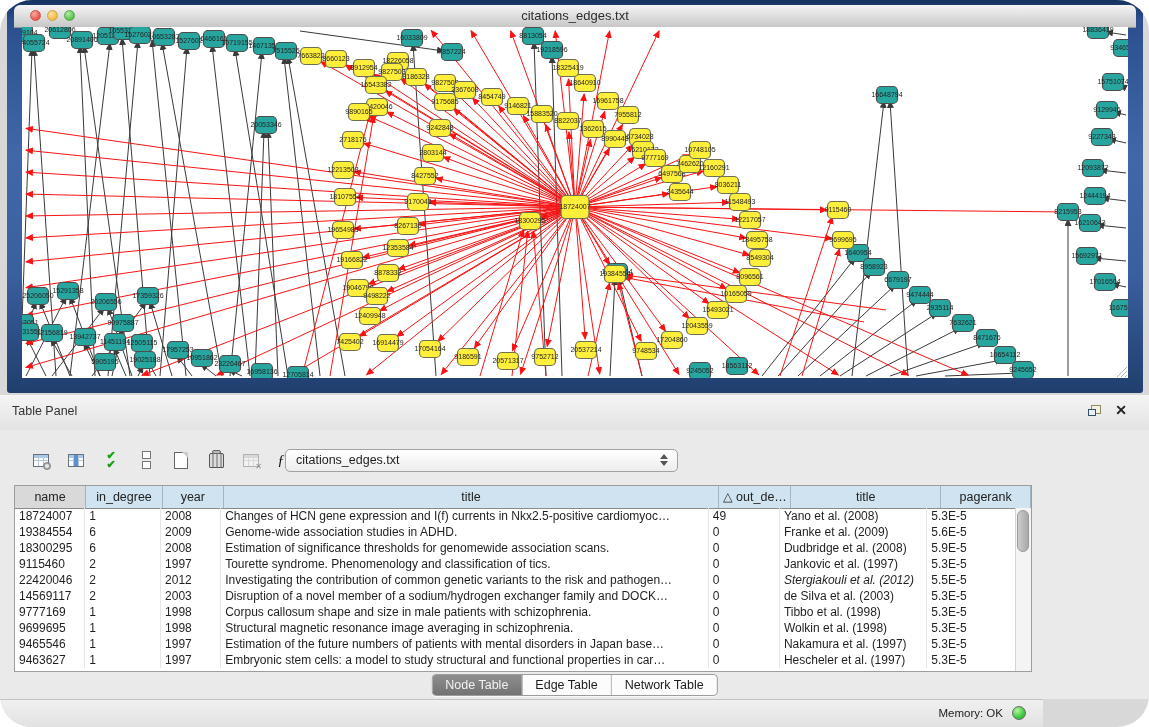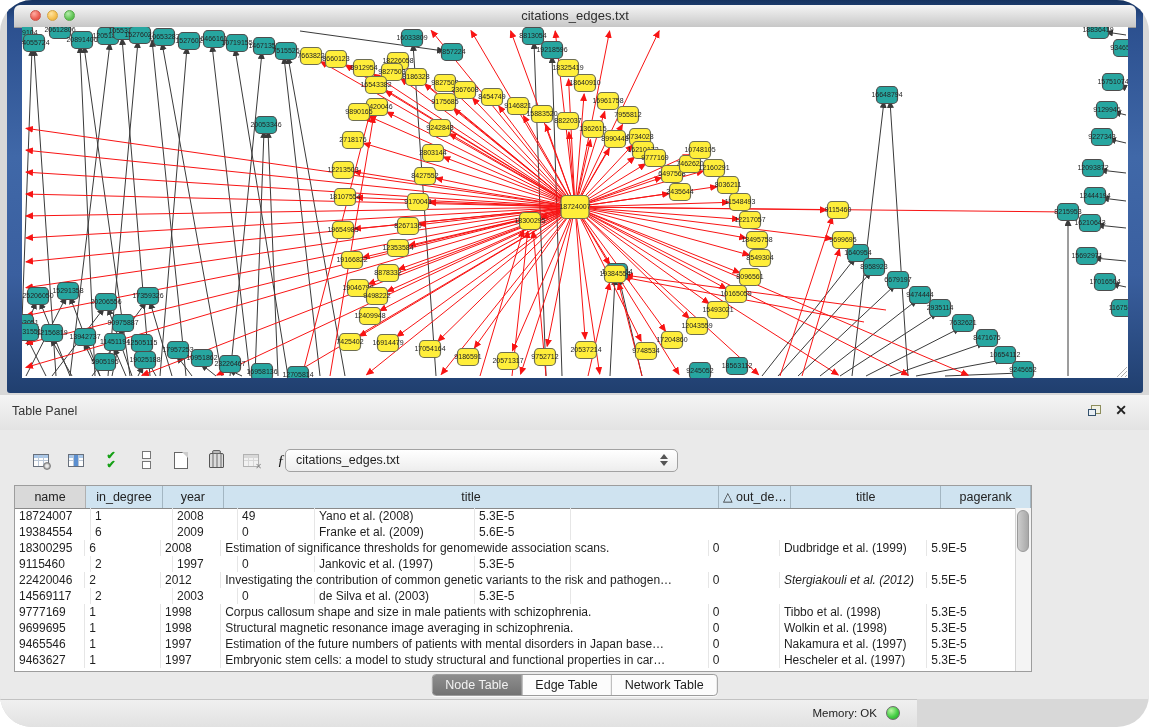--- a/index.html
+++ b/index.html
@@ -90,21 +90,21 @@
 
   
   .tabbar{position:absolute;left:50%;top:674px;transform:translateX(-50%);display:flex;height:20px;
     border:1px solid #9c9c9c;border-radius:4px;overflow:hidden;background:#fcfcfc;
     box-shadow:0 1px 0 rgba(255,255,255,.7);}
   .tab{padding:0 13px;font-size:12.5px;line-height:20px;color:#1c1c1c;border-left:1px solid #b3b3b3;}
   .tab:first-child{border-left:none;}
   .tab.sel{background:linear-gradient(#8e8e8e,#737373);color:#f2f2f2;}
 
   
-  .statusbar{position:absolute;left:0;top:699px;width:917px;height:28px;
+  .statusbar{position:absolute;left:0;top:699px;width:1043px;height:28px;
     background:linear-gradient(#f0f0f0,#e1e1e1);border-top:1px solid #c2c2c2;}
   .mem-label{position:absolute;right:40px;top:7px;font-size:11.5px;color:#222;}
   .mem-dot{position:absolute;right:17px;top:6px;width:14px;height:14px;border-radius:50%;box-sizing:border-box;
     background:radial-gradient(circle at 35% 30%,#b9f5a2,#44ce44 55%,#2a9e2a);border:1px solid #6b6b6b;}
 </style>
 </head>
 <body>
 
 <div id="root">
 
@@ -888,62 +888,66 @@
         <div class="th" style="width: 530px;">title</div>
         <div class="th" style="width: 77px;">△ out_de…</div>
         <div class="th" style="width: 160px;">title</div>
         <div class="th" style="width: 96px;">pagerank</div>
       </div>
     <div class="tbody" id="tbody">
         <div class="tr">
           <div class="td" style="width: 76px;">18724007</div>
           <div class="td" style="width: 82px;">1</div>
           <div class="td" style="width: 65px;">2008</div>
+          <div class="td" style="width: 530px;">Changes of HCN gene expression and I(f) currents in Nkx2.5-positive cardiomyoc…</div>
           <div class="td" style="width: 77px;">49</div>
           <div class="td" style="width: 160px;">Yano et al. (2008)</div>
           <div class="td" style="width: 96px;">5.3E-5</div>
         </div>
         <div class="tr">
           <div class="td" style="width: 76px;">19384554</div>
           <div class="td" style="width: 82px;">6</div>
           <div class="td" style="width: 65px;">2009</div>
+          <div class="td" style="width: 530px;">Genome-wide association studies in ADHD.</div>
           <div class="td" style="width: 77px;">0</div>
           <div class="td" style="width: 160px;">Franke et al. (2009)</div>
           <div class="td" style="width: 96px;">5.6E-5</div>
         </div>
         <div class="tr">
           <div class="td" style="width: 76px;">18300295</div>
           <div class="td" style="width: 82px;">6</div>
           <div class="td" style="width: 65px;">2008</div>
           <div class="td" style="width: 530px;">Estimation of significance thresholds for genomewide association scans.</div>
           <div class="td" style="width: 77px;">0</div>
-          <div class="td" style="width: 160px;">Dudbridge et al. (1999)</div>
+          <div class="td" style="width: 160px;">Dudbridge et al. (2008)</div>
           <div class="td" style="width: 96px;">5.9E-5</div>
         </div>
         <div class="tr">
           <div class="td" style="width: 76px;">9115460</div>
           <div class="td" style="width: 82px;">2</div>
           <div class="td" style="width: 65px;">1997</div>
+          <div class="td" style="width: 530px;">Tourette syndrome. Phenomenology and classification of tics.</div>
           <div class="td" style="width: 77px;">0</div>
           <div class="td" style="width: 160px;">Jankovic et al. (1997)</div>
           <div class="td" style="width: 96px;">5.3E-5</div>
         </div>
         <div class="tr">
           <div class="td" style="width: 76px;">22420046</div>
           <div class="td" style="width: 82px;">2</div>
           <div class="td" style="width: 65px;">2012</div>
           <div class="td" style="width: 530px;">Investigating the contribution of common genetic variants to the risk and pathogen…</div>
           <div class="td" style="width: 77px;">0</div>
           <div class="td" style="width: 160px; font-style: italic;">Stergiakouli et al. (2012)</div>
           <div class="td" style="width: 96px;">5.5E-5</div>
         </div>
         <div class="tr">
           <div class="td" style="width: 76px;">14569117</div>
           <div class="td" style="width: 82px;">2</div>
           <div class="td" style="width: 65px;">2003</div>
+          <div class="td" style="width: 530px;">Disruption of a novel member of a sodium/hydrogen exchanger family and DOCK…</div>
           <div class="td" style="width: 77px;">0</div>
           <div class="td" style="width: 160px;">de Silva et al. (2003)</div>
           <div class="td" style="width: 96px;">5.3E-5</div>
         </div>
         <div class="tr">
           <div class="td" style="width: 76px;">9777169</div>
           <div class="td" style="width: 82px;">1</div>
           <div class="td" style="width: 65px;">1998</div>
           <div class="td" style="width: 530px;">Corpus callosum shape and size in male patients with schizophrenia.</div>
           <div class="td" style="width: 77px;">0</div>

